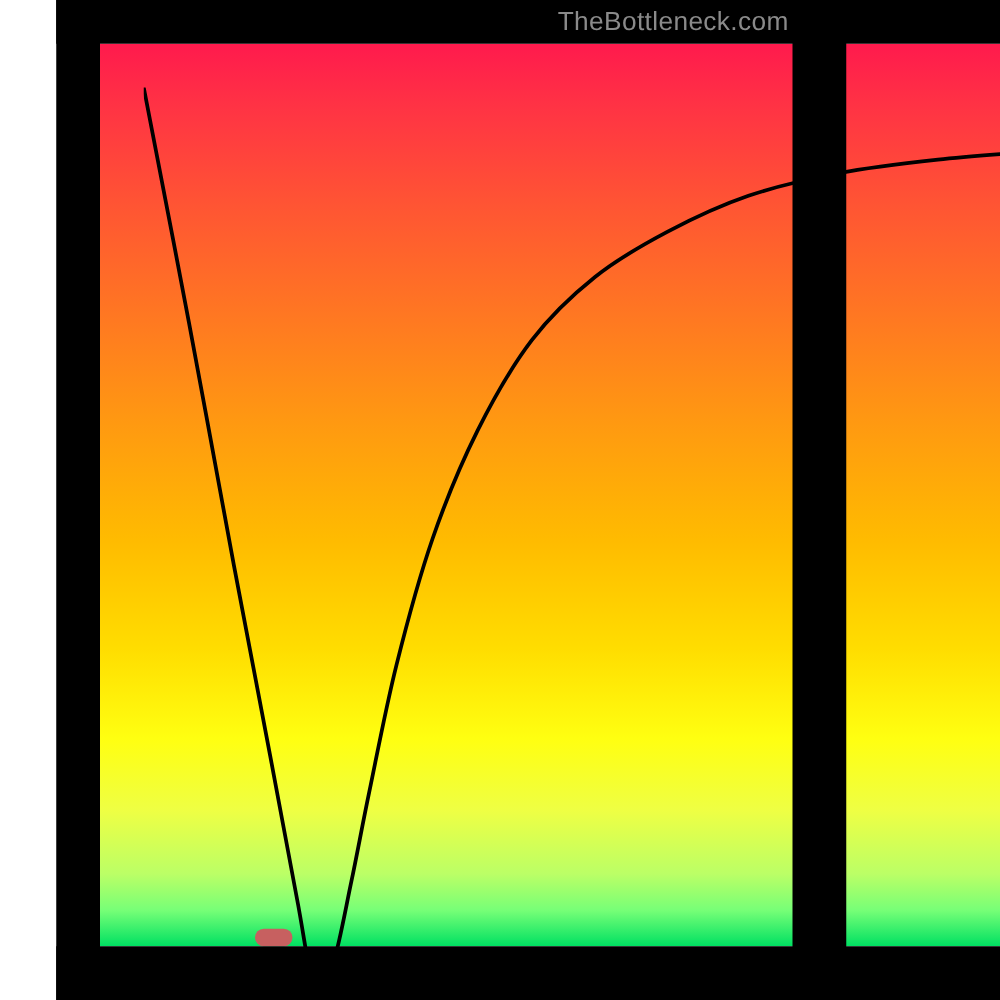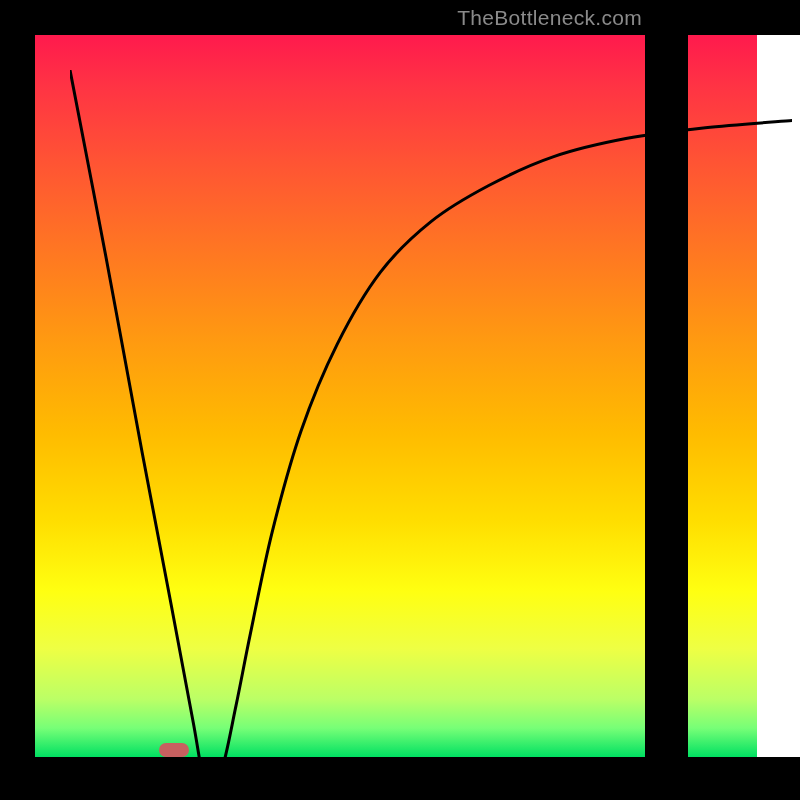--- a/index.html
+++ b/index.html
@@ -8,23 +8,24 @@
       box-sizing: border-box;
     }
     body {
       width: 800px;
       height: 800px;
       background: #fff;
       position: relative;
       font-family: Arial, sans-serif;
     }
     .chart-container {
-      width: 688px;
+      width: 632px;
       height: 800px;
       position: relative;
+      margin-left: 45px;
     }
     .plot-area {
       position: absolute;
       left: 35px;
       top: 35px;
       width: 722px;
       height: 722px;
       background: linear-gradient(to bottom,
         #ff1a4d 0%,
         #ff3344 7%,

